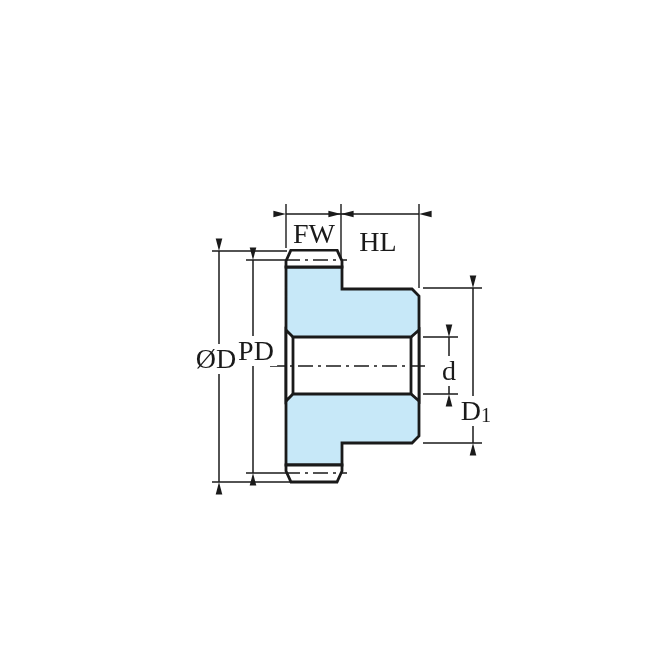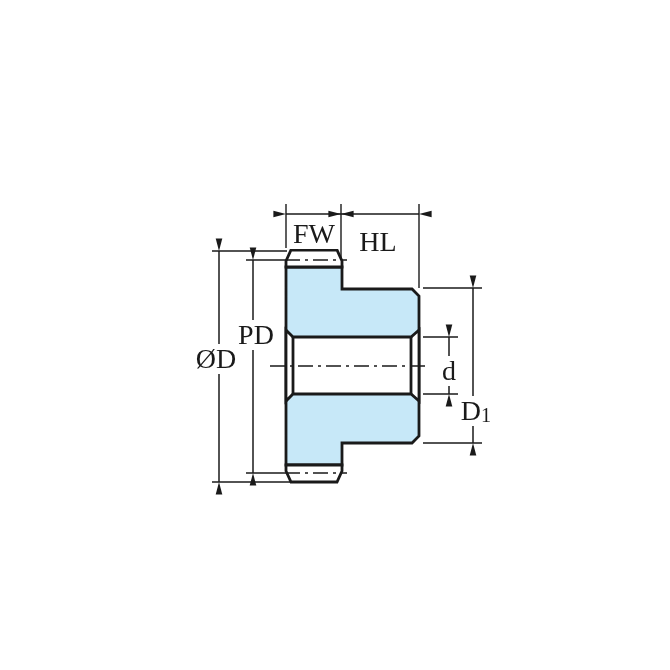--- a/index.html
+++ b/index.html
@@ -81,21 +81,21 @@
     <line class="dim" x1="219" y1="251" x2="219" y2="482" marker-start="url(#arrow)" marker-end="url(#arrow)"></line>
     <line class="dim" x1="253" y1="260" x2="253" y2="473" marker-start="url(#arrow)" marker-end="url(#arrow)"></line>
     <line class="dim" x1="449" y1="337" x2="449" y2="394" marker-start="url(#arrow)" marker-end="url(#arrow)"></line>
     <line class="dim" x1="473" y1="288" x2="473" y2="443" marker-start="url(#arrow)" marker-end="url(#arrow)"></line>
   </svg>
 
   <div class="dim-label" style="left:314px;top:219px;">FW</div>
 
   <div class="dim-label" style="left:378px;top:207px;margin-top:20px;">HL</div>
 
-  <div class="dim-label" style="left:256px;top:320px;">PD</div>
+  <div class="dim-label" style="left:256px;top:336px;">PD</div>
 
   <div class="dim-label" style="left:216px;top:344px;">ØD</div>
 
   <div class="dim-label" style="left:449px;top:356px;">d</div>
 
   <div class="dim-label" style="left:476px;top:396px;"><span>D</span><span class="sub">1</span></div>
 
 </div>
 
 </body></html>

